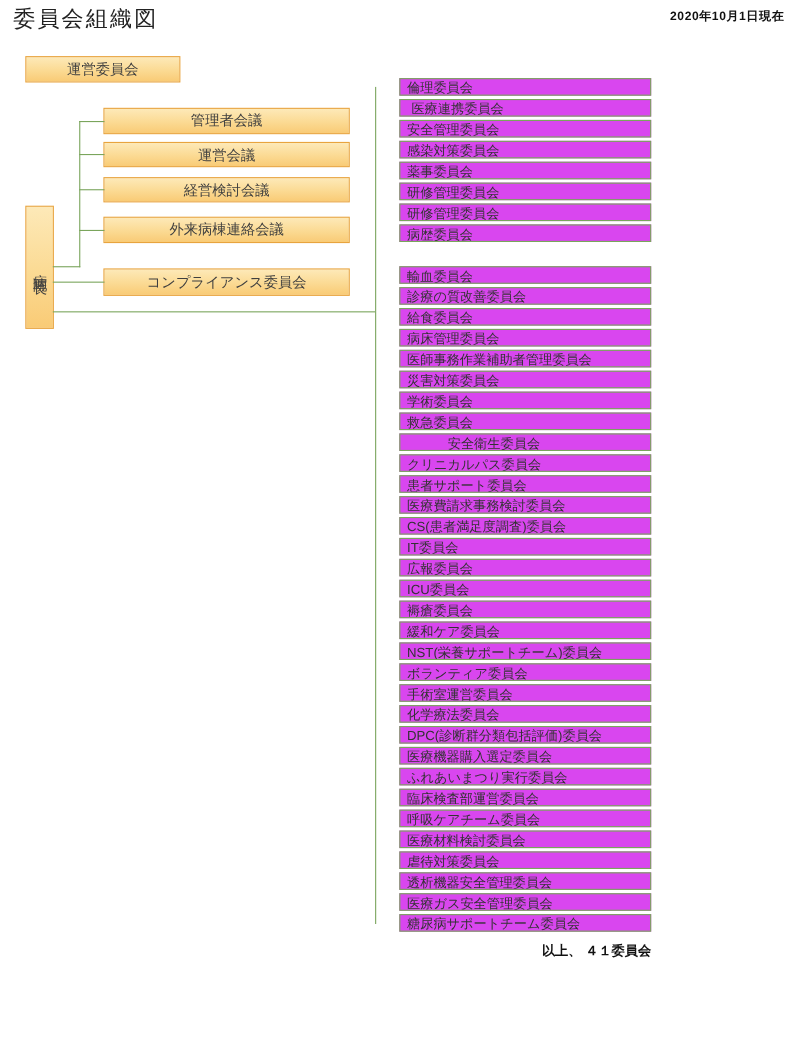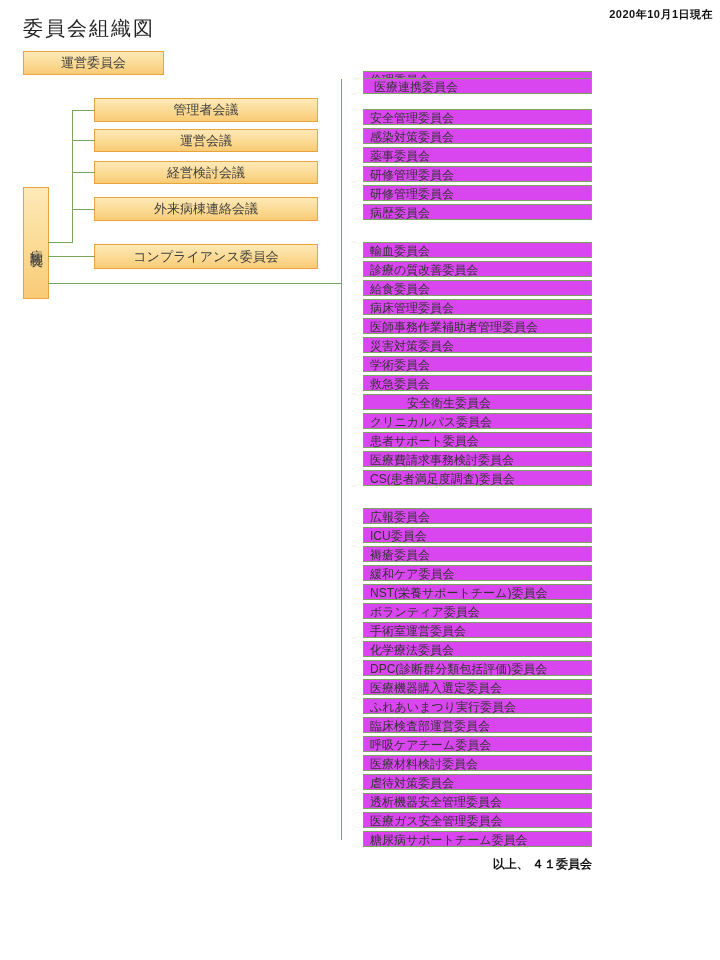--- a/index.html
+++ b/index.html
@@ -2,21 +2,21 @@
 <html><head>
 <meta charset="utf-8">
 <style>
   html,body { margin:0; padding:0; background:#ffffff; }
   .canvas {
     position:relative; width:720px; height:960px; background:#ffffff;
     font-family:"Liberation Sans","DejaVu Sans",sans-serif; overflow:hidden;
     color:#333;
   }
   .page-title {
-    position:absolute; left:12px; top:4px; margin:11px;
+    position:absolute; left:12px; top:4px; margin:0;
     font-size:20px; font-weight:normal; letter-spacing:2px; color:#222;
   }
   .date-note {
     position:absolute; right:7px; top:7px;
     font-size:11px; font-weight:bold; color:#111; letter-spacing:0.5px;margin-left:44px;
   }
   .footer-note {
     position:absolute; left:363px; top:856px; width:229px;
     text-align:right; font-size:12px; font-weight:bold; color:#111;
   }
@@ -87,40 +87,41 @@
         <span>外来病棟連絡会議</span>
       </div>
     </div>
 
   <div class="obox compliance">
     <span>コンプライアンス委員会</span>
   </div>
 
   <div class="committee-list" id="committee-list">
       <div class="committee-row" style="top: 71px;">倫理委員会</div>
-      <div class="committee-row" style="top: 78px; padding-left: 10px;">医療連携委員会</div>
+      <div class="committee-row" style="top: 90px; padding-left: 10px;">医療連携委員会</div>
       <div class="committee-row" style="top: 109px;">安全管理委員会</div>
       <div class="committee-row" style="top: 128px;">感染対策委員会</div>
       <div class="committee-row" style="top: 147px;">薬事委員会</div>
       <div class="committee-row" style="top: 166px;">研修管理委員会</div>
       <div class="committee-row" style="top: 185px;">研修管理委員会</div>
       <div class="committee-row" style="top: 204px;">病歴委員会</div>
       <div class="committee-row" style="top: 242px;">輸血委員会</div>
       <div class="committee-row" style="top: 261px;">診療の質改善委員会</div>
       <div class="committee-row" style="top: 280px;">給食委員会</div>
       <div class="committee-row" style="top: 318px;">医師事務作業補助者管理委員会</div>
       <div class="committee-row" style="top: 299px;">病床管理委員会</div>
       <div class="committee-row" style="top: 337px;">災害対策委員会</div>
       <div class="committee-row" style="top: 356px;">学術委員会</div>
       <div class="committee-row" style="top: 375px;">救急委員会</div>
       <div class="committee-row" style="top: 394px; padding-left: 43px;">安全衛生委員会</div>
       <div class="committee-row" style="top: 413px;">クリニカルパス委員会</div>
       <div class="committee-row" style="top: 432px;">患者サポート委員会</div>
       <div class="committee-row" style="top: 451px;">医療費請求事務検討委員会</div>
       <div class="committee-row" style="top: 470px;">CS(患者満足度調査)委員会</div>
+      <div class="committee-row" style="top: 489px;">IT委員会</div>
       <div class="committee-row" style="top: 508px;">広報委員会</div>
       <div class="committee-row" style="top: 527px;">ICU委員会</div>
       <div class="committee-row" style="top: 546px;">褥瘡委員会</div>
       <div class="committee-row" style="top: 565px;">緩和ケア委員会</div>
       <div class="committee-row" style="top: 584px;">NST(栄養サポートチーム)委員会</div>
       <div class="committee-row" style="top: 603px;">ボランティア委員会</div>
       <div class="committee-row" style="top: 622px;">手術室運営委員会</div>
       <div class="committee-row" style="top: 641px;">化学療法委員会</div>
       <div class="committee-row" style="top: 679px;">医療機器購入選定委員会</div>
       <div class="committee-row" style="top: 660px;">DPC(診断群分類包括評価)委員会</div>

